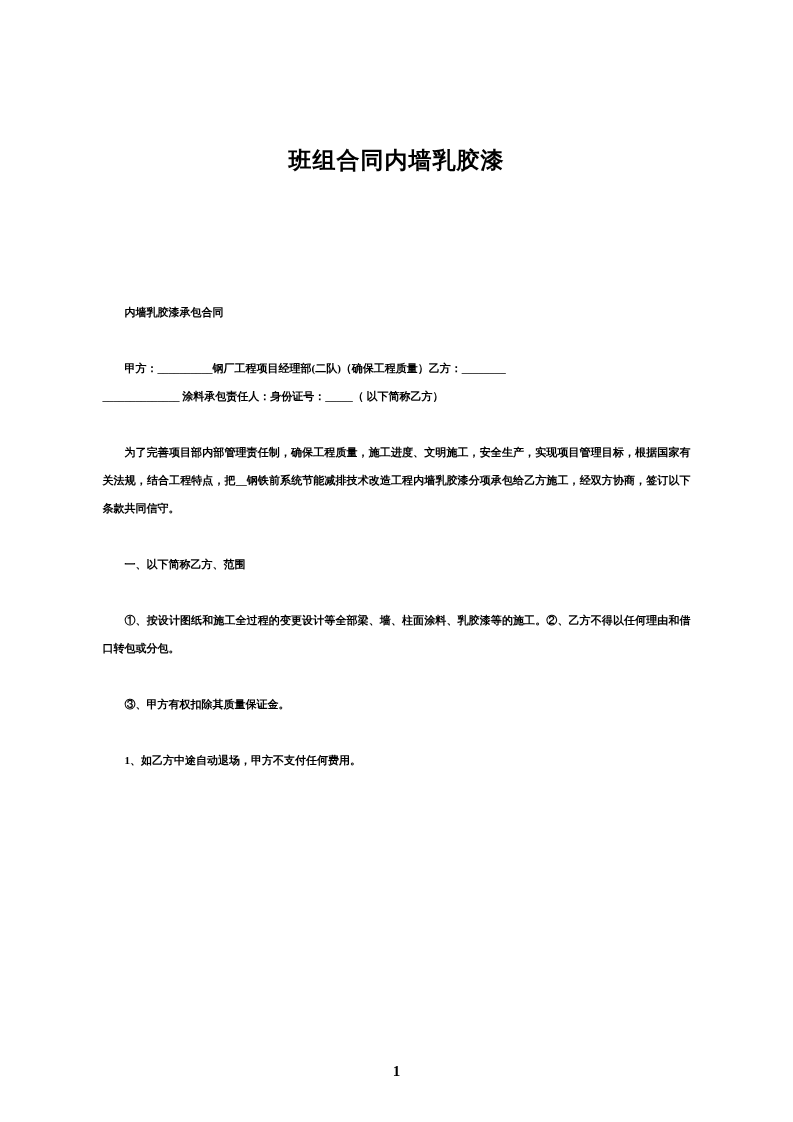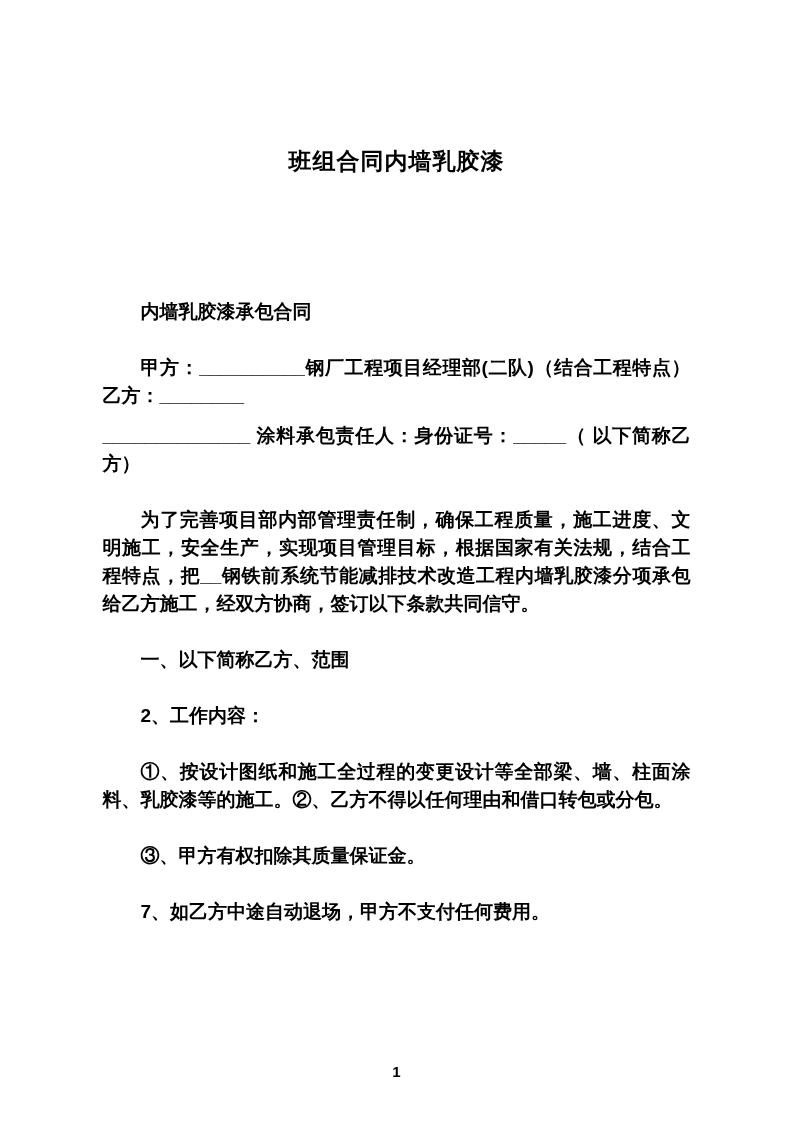--- a/index.html
+++ b/index.html
@@ -8,46 +8,46 @@
       background: #ffffff;
     }
     .page {
       position: relative;
       width: 774px;
       height: 1122px;
       margin: 0 auto;
       background: #ffffff;
       box-sizing: border-box;
       padding: 0 93px;
-      font-family: Liberation Sans, sans-serif;
+      font-family: Liberation Serif, serif;
       color: #000000;
       overflow: hidden;
     }
     .doc-title {
       margin: 146px 0 0 0;
       text-align: center;
       font-size: 23px;
       line-height: 30px;
       font-weight: bold;
       letter-spacing: 1px;
     }
     .para {
-      font-size: 19px;
+      font-size: 11px;
       font-weight: bold;
       line-height: 28px;
       text-align: justify;
       text-indent: 2em;
       margin: 28px 0 0 0;
       word-break: break-all;
     }
     .para.first-after-title {
       margin-top: 122px;
     }
     .para.cont-line {
-      margin-top: 12px;
+      margin-top: 0;
       text-indent: 0;
     }
     .page-footer {
       position: absolute;
       left: 0;
       right: 0;
       bottom: 42px;
       text-align: center;
       font-size: 15px;
       font-weight: bold;
@@ -55,33 +55,32 @@
   </style>
 </head>
 <body>
 
 <div class="page">
 
   <h1 class="doc-title">班组合同内墙乳胶漆</h1>
 
   <p class="para first-after-title">内墙乳胶漆承包合同</p>
 
-  <p class="para">甲方：__________钢厂工程项目经理部(二队)（结合工程特点）乙方：________</p>
+  <p class="para">甲方：__________钢厂工程项目经理部(二队)（确保工程质量）乙方：________</p>
 
   <p class="para cont-line">______________ 涂料承包责任人：身份证号：_____（ 以下简称乙方）</p>
 
   <p class="para">为了完善项目部内部管理责任制，确保工程质量，施工进度、文明施工，安全生产，实现项目管理目标，根据国家有关法规，结合工程特点，把__钢铁前系统节能减排技术改造工程内墙乳胶漆分项承包给乙方施工，经双方协商，签订以下条款共同信守。</p>
 
   <p class="para">一、以下简称乙方、范围</p>
 
 
-  <p class="para">2、工作内容：</p>
 
   <p class="para">①、按设计图纸和施工全过程的变更设计等全部梁、墙、柱面涂料、乳胶漆等的施工。②、乙方不得以任何理由和借口转包或分包。</p>
 
   <p class="para">③、甲方有权扣除其质量保证金。</p>
 
 
-  <p class="para">7、如乙方中途自动退场，甲方不支付任何费用。</p>
+  <p class="para">1、如乙方中途自动退场，甲方不支付任何费用。</p>
 
   <div class="page-footer">1</div>
 
 </div>
 
 </body></html>

